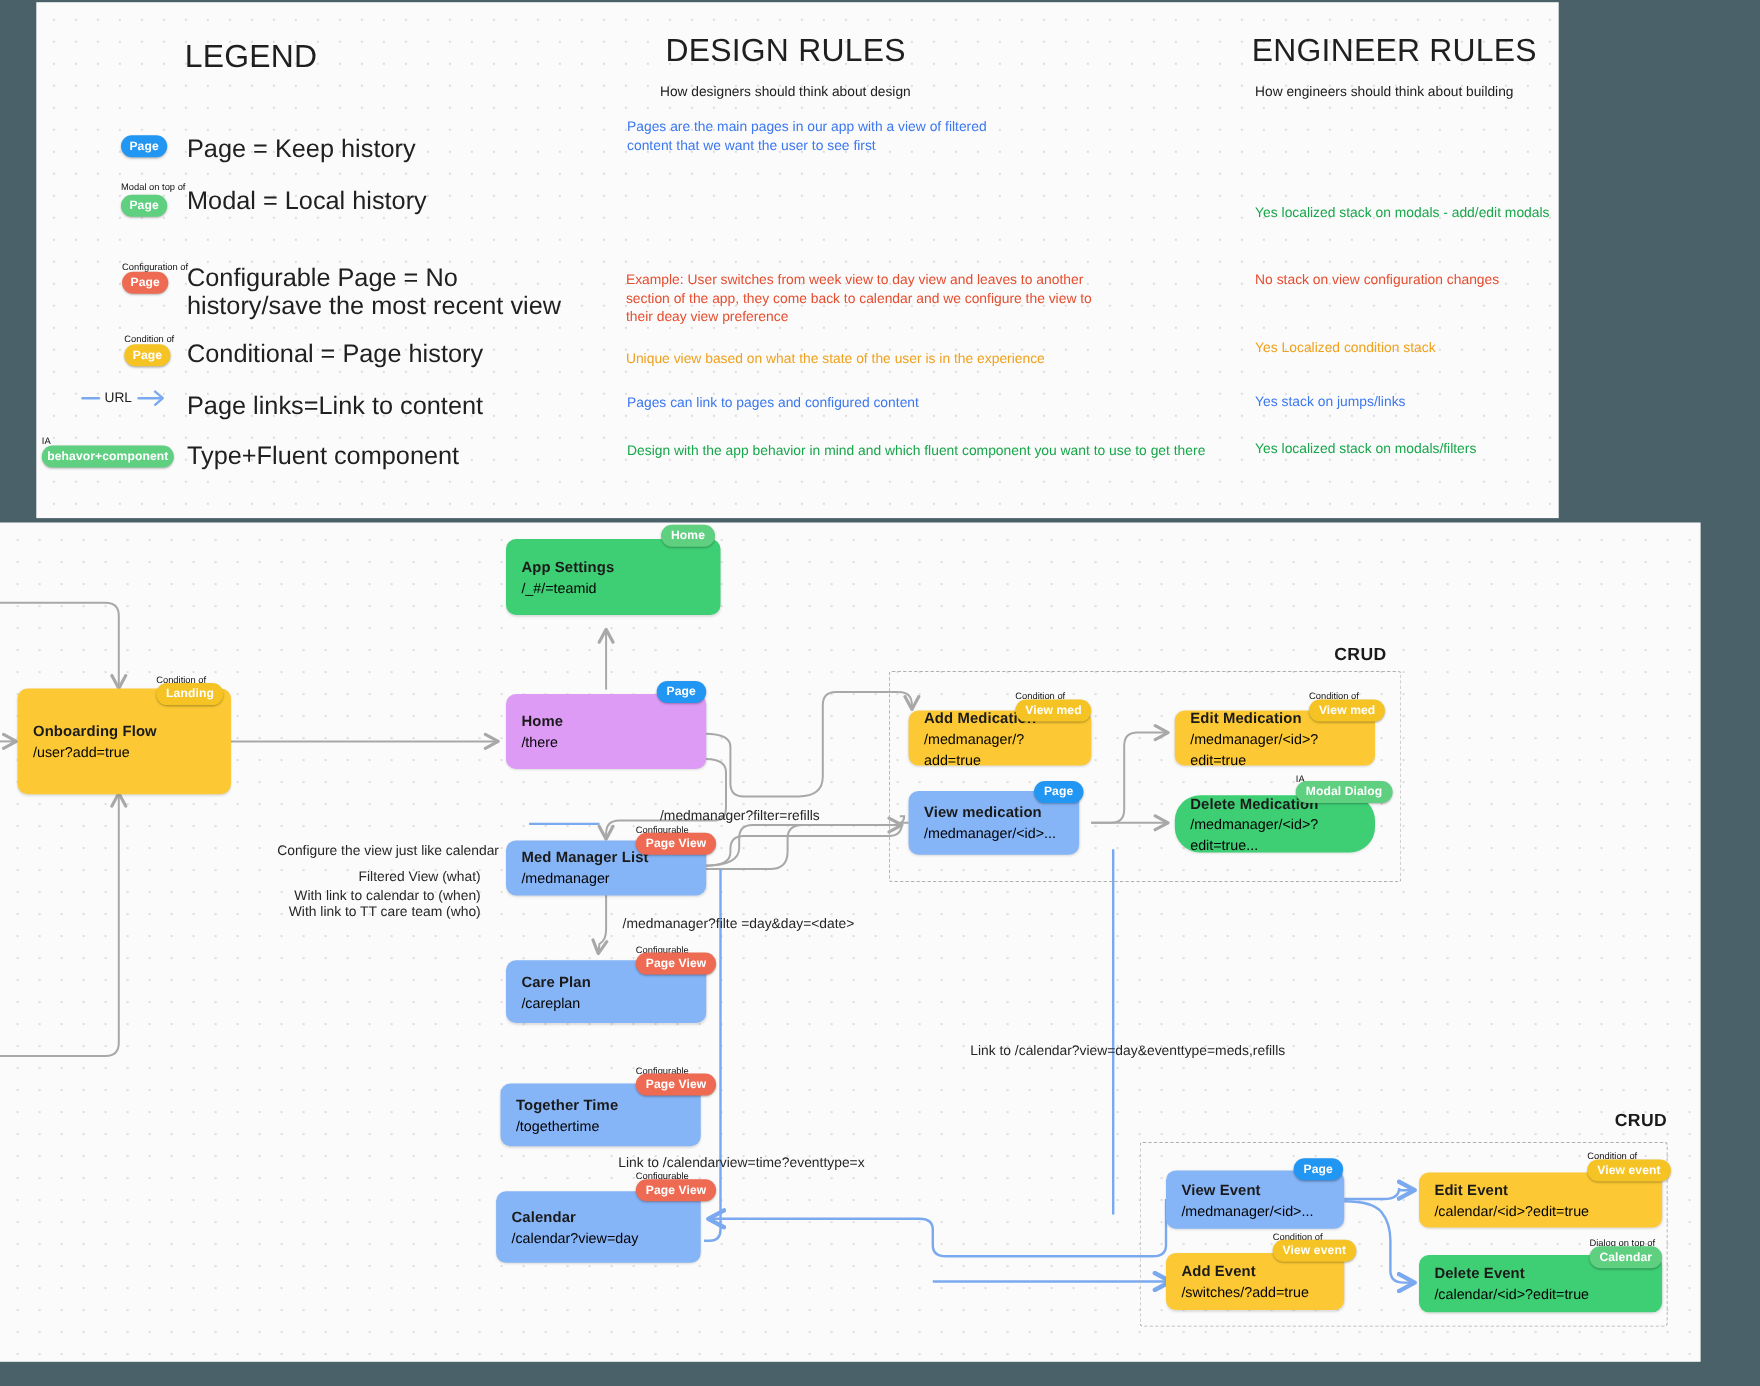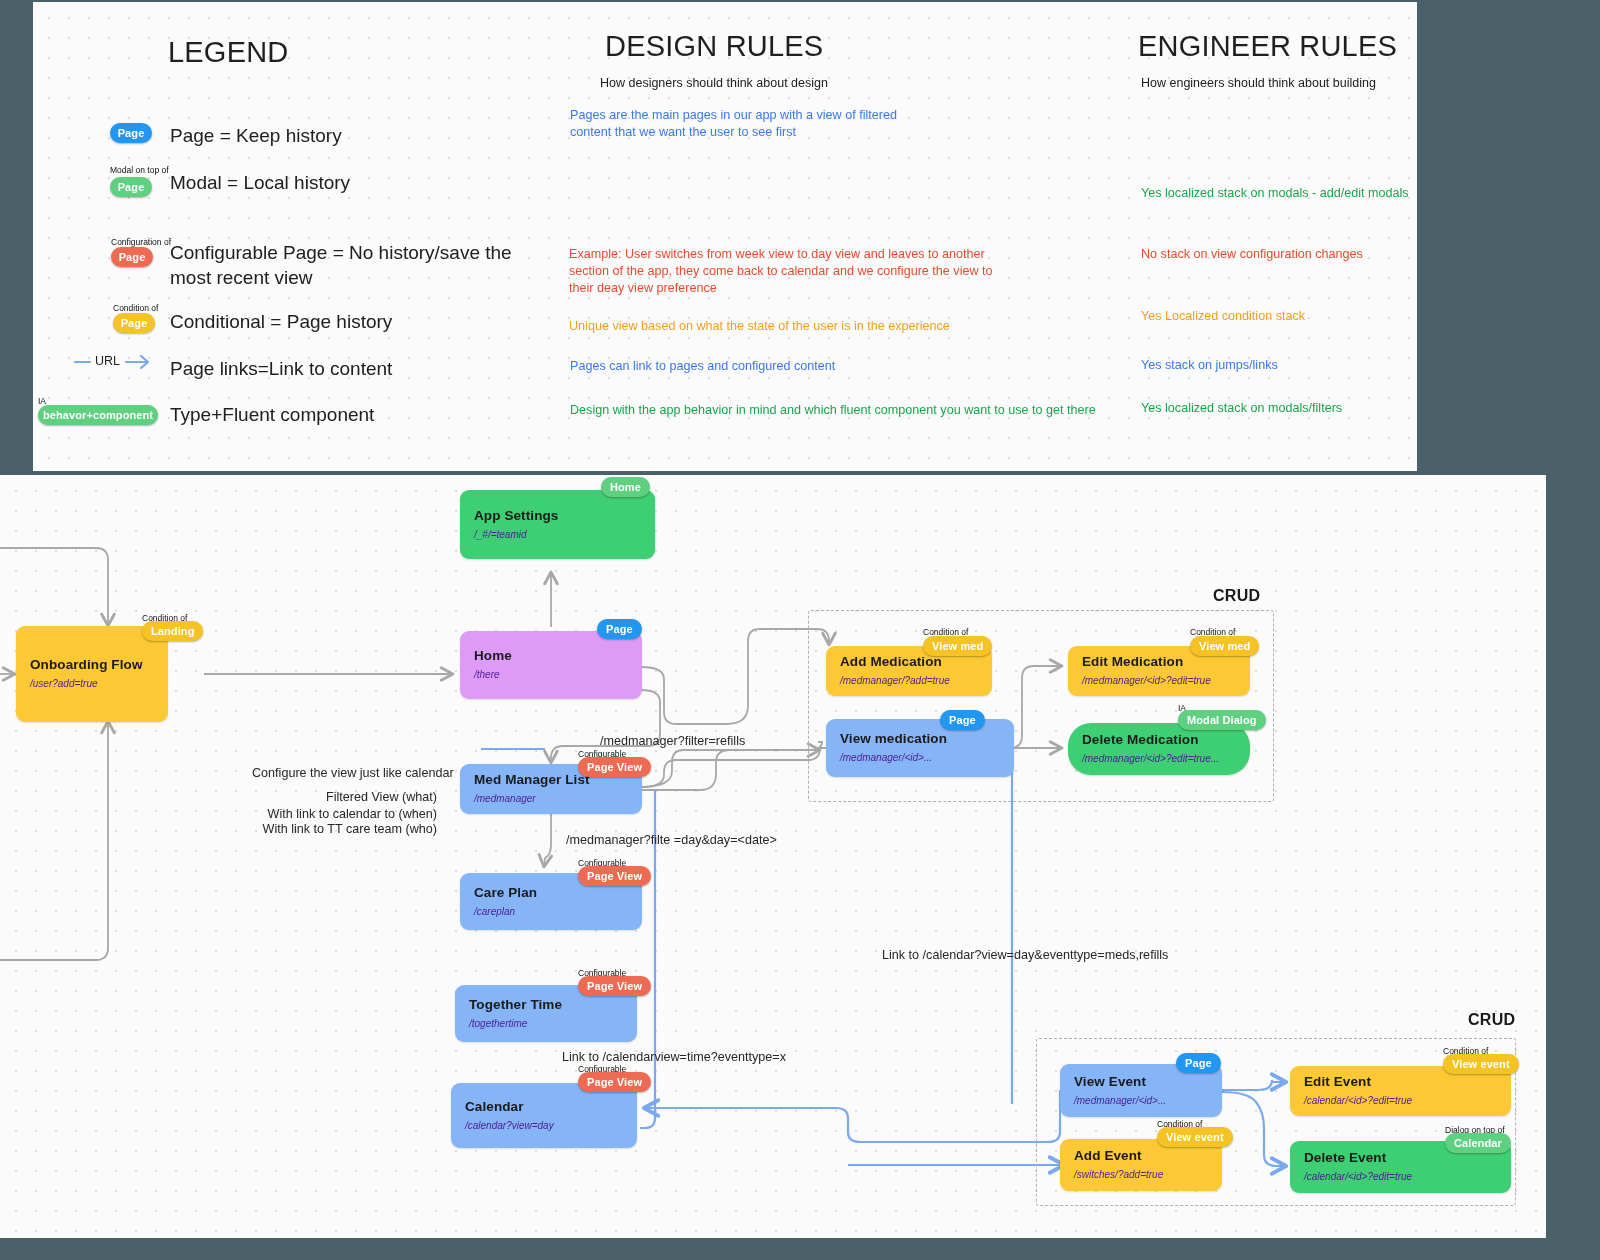--- a/index.html
+++ b/index.html
@@ -36,21 +36,21 @@
   .col-sub {
     position: absolute;
     font-size: 12.5px;
     color: #202020;
     white-space: nowrap;
   }
 
   
   .legend-label {
     position: absolute;
-    font-size: 19px;
+    font-size: 23px;
     color: #202020;
     line-height: 25px;
   }
 
   
   .chip {
     position: absolute;
     display: inline-flex;
     align-items: center;
     justify-content: center;
@@ -100,23 +100,22 @@
     box-shadow: 0 1px 2px rgba(0,0,0,.12);
   }
   .node .n-title {
     font-size: 13.5px;
     font-weight: bold;
     color: #1a1a1a;
     line-height: 19px;
     letter-spacing: .1px;
   }
   .node .n-url {
-    font-size: 10px;
-    font-style: italic;
-    color: #4c1d95;
+    font-size: 13px;
+    color: #000000;
     line-height: 19px;
   }
   .n-yellow { background: #fcc934; }
   .n-purple { background: #dd9bf5; }
   .n-blue   { background: #85b4f7; }
   .n-green  { background: #3ecf74; }
 
   
   .crud-box {
     position: absolute;
@@ -257,21 +256,21 @@
       <path d="M1222 1092 Q1248 1092 1256 1102 Q1264 1112 1264 1128 L1264 1155 Q1264 1166 1276 1166 L1285 1166" marker-end="url(#ab)"></path>
     </g>
   </svg>
 
   <div class="crud-box" style="left:808px; top:610px; width:466px; height:192px;"></div>
   <div class="crud-title" style="left:1213px; top:587px;">CRUD</div>
 
   <div class="crud-box" style="left:1036px; top:1038px; width:480px; height:168px;"></div>
   <div class="crud-title" style="left:1468px; top:1011px;">CRUD</div>
 
-  <div class="node n-yellow" style="left:16px; top:626px; width:152px; height:96px;">
+  <div class="node n-yellow" style="left:16px; top:626px; width:194px; height:96px;">
     <div class="n-title">Onboarding Flow</div>
     <div class="n-url">/user?add=true</div>
   </div>
   <div class="chip-sup" style="left:142px; top:613px;">Condition of</div>
   <div class="chip yellow" style="left:142px; top:621px;">Landing</div>
 
   <div class="node n-green" style="left:460px; top:490px; width:195px; height:69px;">
     <div class="n-title">App Settings</div>
     <div class="n-url">/_#/=teamid</div>
   </div>
@@ -311,21 +310,21 @@
   <div class="chip-sup" style="left:578px; top:1064px;">Configurable</div>
   <div class="chip red" style="left:578px; top:1072px;">Page View</div>
 
   <div class="node n-yellow" style="left:826px; top:646px; width:166px; height:50px;">
     <div class="n-title">Add Medication</div>
     <div class="n-url">/medmanager/?add=true</div>
   </div>
   <div class="chip-sup" style="left:923px; top:627px;">Condition of</div>
   <div class="chip yellow" style="left:923px; top:636px;">View med</div>
 
-  <div class="node n-blue" style="left:826px; top:719px; width:188px; height:58px;">
+  <div class="node n-blue" style="left:826px; top:719px; width:155px; height:58px;">
     <div class="n-title">View medication</div>
     <div class="n-url">/medmanager/&lt;id&gt;...</div>
   </div>
   <div class="chip blue" style="left:940px; top:710px;">Page</div>
 
   <div class="node n-yellow" style="left:1068px; top:646px; width:182px; height:50px;">
     <div class="n-title">Edit Medication</div>
     <div class="n-url">/medmanager/&lt;id&gt;?edit=true</div>
   </div>
   <div class="chip-sup" style="left:1190px; top:627px;">Condition of</div>

